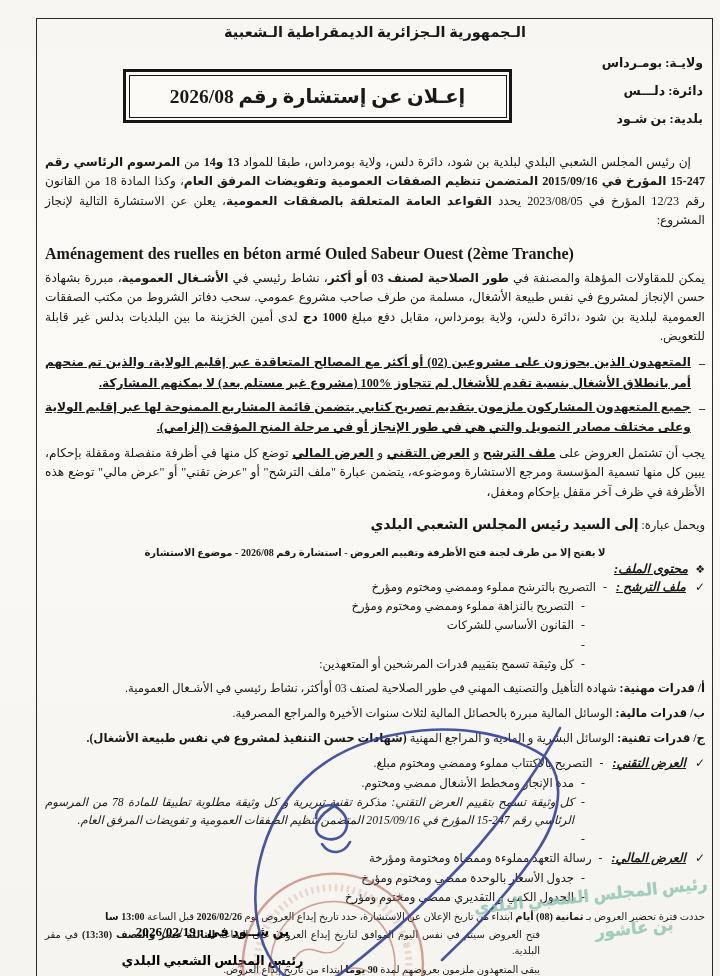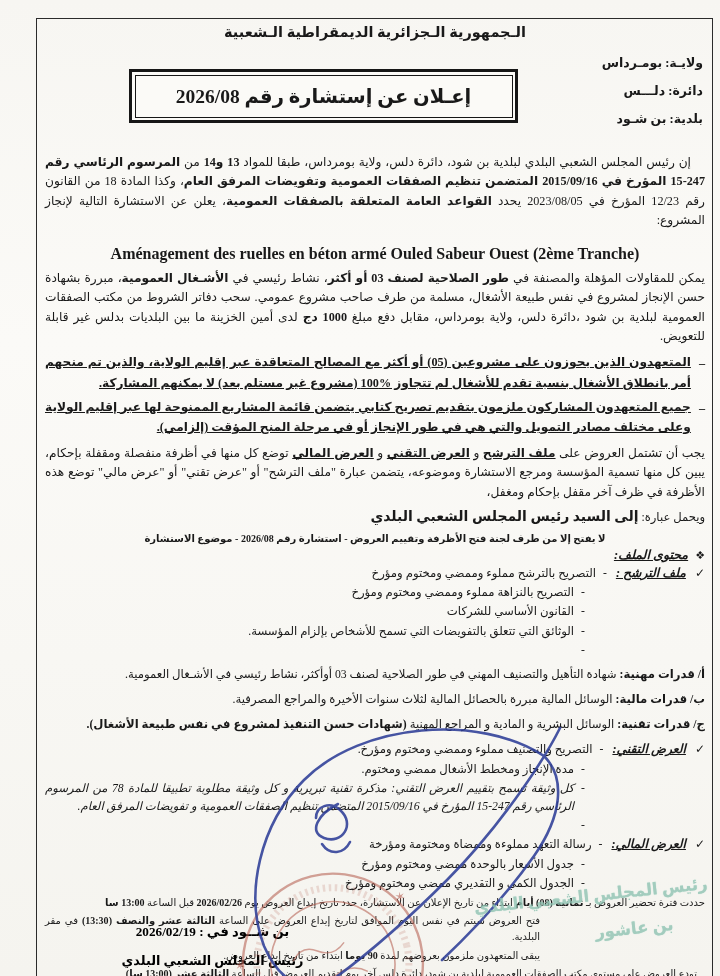--- a/index.html
+++ b/index.html
@@ -7,29 +7,29 @@
     width:720px;height:976px;position:relative;overflow:hidden;
     background:#eceae5;
     font-family:"Liberation Serif","DejaVu Serif","DejaVu Sans",serif;
   }
   .paper{position:absolute;inset:0;background:linear-gradient(180deg,#f7f6f2 0%,#fbfaf7 35%,#f5f4ef 100%);padding-left:19px;}
   .frame{position:absolute;left:36px;top:18px;right:7px;bottom:-6px;border:1.6px solid #2b2b2b;border-bottom:none;pointer-events:none;}
   .content{position:absolute;left:45px;top:22px;right:15px;direction:rtl;color:#191919;}
   .republic{text-align:center;font-weight:bold;font-size:14.5px;margin:2px 0 6px;}
   .head{position:relative;height:100px;}
   .region{position:absolute;right:2px;top:2px;text-align:right;font-weight:bold;font-size:12.5px;line-height:2.25;}
-  .titlebox{position:absolute;left:84px;top:22px;width:378px;border:3.5px solid #161616;padding:2.5px;background:#fbfaf7;}
+  .titlebox{position:absolute;left:78px;top:22px;width:378px;border:3.5px solid #161616;padding:2.5px;background:#fbfaf7;}
   .titlebox-inner{border:1.3px solid #161616;text-align:center;font-weight:bold;font-size:19.5px;padding:9px 4px;}
   .p{font-size:12.2px;line-height:1.58;text-align:justify;margin:6px 0;}
   .p.indent{text-indent:14px;}
-  .fr-title{direction:ltr;text-align:center;font-weight:bold;font-size:16px;margin:15px 0 2px;}
+  .fr-title{direction:ltr;text-align:left;font-weight:bold;font-size:16px;margin:15px 0 2px;}
   .bullet{display:flex;gap:8px;margin:3px 0;font-size:12.2px;line-height:1.7;}
   .bullet .bmark{font-weight:bold;flex:none;padding-top:1px;}
   .bullet .btext{text-align:justify;}
-  .addr-line{font-size:11.6px;margin:0 0;}
+  .addr-line{font-size:11.6px;margin:14px 0;}
   .open-notice{font-weight:bold;font-size:10px;text-align:center;margin:8px 0 3px;}
   .contentlabel-row{display:flex;gap:7px;align-items:baseline;font-size:12.6px;margin:2px 0;}
   .contentlabel{font-weight:bold;font-style:italic;text-decoration:underline;}
   .diamond{font-size:11px;}
   .secrow{display:flex;gap:9px;align-items:baseline;margin:2px 0;font-size:12.4px;}
   .check{flex:none;font-size:12px;}
   .seclabel{flex:none;font-weight:bold;font-style:italic;text-decoration:underline;}
   .inline-item{display:flex;gap:7px;flex:1;font-size:11.7px;line-height:1.5;}
   .item{display:flex;gap:7px;padding-right:120px;margin:1.5px 0;font-size:11.7px;line-height:1.5;}
   .idash{flex:none;}
@@ -68,21 +68,21 @@
     </div>
 
     <p class="p indent"><span>إن رئيس المجلس الشعبي البلدي لبلدية بن شود، دائرة دلس، ولاية بومرداس، طبقا للمواد </span><span style="font-weight: bold;">13 و14</span><span> من </span><span style="font-weight: bold;">المرسوم الرئاسي رقم 247-15 المؤرخ في 2015/09/16 المتضمن تنظيم الصفقات العمومية وتفويضات المرفق العام</span><span>، وكذا المادة 18 من القانون رقم 12/23 المؤرخ في 2023/08/05 يحدد </span><span style="font-weight: bold;">القواعد العامة المتعلقة بالصفقات العمومية</span><span>، يعلن عن الاستشارة التالية لإنجاز المشروع:</span></p>
 
     <div class="fr-title">Aménagement des ruelles en béton armé Ouled Sabeur Ouest (2ème Tranche)</div>
 
     <p class="p"><span>يمكن للمقاولات المؤهلة والمصنفة في </span><span style="font-weight: bold;">طور الصلاحية لصنف 03 أو أكثر</span><span>، نشاط رئيسي في </span><span style="font-weight: bold;">الأشـغال العمومية</span><span>، مبررة بشهادة حسن الإنجاز لمشروع في نفس طبيعة الأشغال، مسلمة من طرف صاحب مشروع عمومي. سحب دفاتر الشروط من مكتب الصفقات العمومية لبلدية بن شود ،دائرة دلس، ولاية بومرداس، مقابل دفع مبلغ </span><span style="font-weight: bold;">1000 دج</span><span> لدى أمين الخزينة ما بين البلديات بدلس غير قابلة للتعويض.</span></p>
 
     <div class="bullet">
       <span class="bmark">–</span>
-      <span class="btext"><span style="font-weight: bold; text-decoration: underline;">المتعهدون الذين يحوزون على مشروعين (05) أو أكثر مع المصالح المتعاقدة عبر إقليم الولاية، والذين تم منحهم أمر بانطلاق الأشغال بنسبة تقدم للأشغال لم تتجاوز %100 (مشروع غير مستلم بعد) لا يمكنهم المشاركة.</span></span>
+      <span class="btext"><span style="font-weight: bold; text-decoration: underline;">المتعهدون الذين يحوزون على مشروعين (02) أو أكثر مع المصالح المتعاقدة عبر إقليم الولاية، والذين تم منحهم أمر بانطلاق الأشغال بنسبة تقدم للأشغال لم تتجاوز %100 (مشروع غير مستلم بعد) لا يمكنهم المشاركة.</span></span>
     </div>
     <div class="bullet">
       <span class="bmark">–</span>
       <span class="btext"><span style="font-weight: bold; text-decoration: underline;">جميع المتعهدون المشاركون ملزمون بتقديم تصريح كتابي يتضمن قائمة المشاريع الممنوحة لها عبر إقليم الولاية وعلى مختلف مصادر التمويل والتي هي في طور الإنجاز أو في مرحلة المنح المؤقت (إلزامي).</span></span>
     </div>
 
     <p class="p"><span>يجب أن تشتمل العروض على </span><span style="font-weight: bold; text-decoration: underline;">ملف الترشح</span><span> و </span><span style="font-weight: bold; text-decoration: underline;">العرض التقني</span><span> و </span><span style="font-weight: bold; text-decoration: underline;">العرض المالي</span><span> توضع كل منها في أظرفة منفصلة ومقفلة بإحكام، يبين كل منها تسمية المؤسسة ومرجع الاستشارة وموضوعه، يتضمن عبارة "ملف الترشح" أو "عرض تقني" أو "عرض مالي" توضع هذه الأظرفة في ظرف آخر مقفل بإحكام ومغفل،</span></p>
     <p class="addr-line"><span>ويحمل عبارة:  </span><span style="font-weight: bold; font-size: 14px;">إلى السيد رئيس المجلس الشعبي البلدي</span></p>
 
     <div class="open-notice">لا يفتح إلا من طرف لجنة فتح الأظرفة وتقييم العروض - استشارة رقم 2026/08 - موضوع الاستشارة</div>
@@ -103,36 +103,36 @@
     <div class="item">
         <span class="idash">-</span>
         <span class="itext"><span>التصريح بالنزاهة مملوء وممضي ومختوم ومؤرخ</span></span>
       </div>
     <div class="item">
         <span class="idash">-</span>
         <span class="itext"><span>القانون الأساسي للشركات</span></span>
       </div>
     <div class="item">
         <span class="idash">-</span>
-        <span class="itext"><span>الوثائق التي تتعلق بالتفويضات التي تسمح للأشخاص بإلزام المؤسسة.</span></span>
-      </div>
-    <div class="item">
-        <span class="idash">-</span>
+      </div>
+    <div class="item">
+        <span class="idash">-</span>
+        <span class="itext"><span>كل وثيقة تسمح بتقييم قدرات المرشحين أو المتعهدين:</span></span>
       </div>
 
     <div class="cap"><span style="font-weight: bold;">أ/ قدرات مهنية:</span><span> شهادة التأهيل والتصنيف المهني في طور الصلاحية لصنف 03 أوأكثر، نشاط رئيسي في الأشـغال العمومية.</span></div>
     <div class="cap"><span style="font-weight: bold;">ب/ قدرات مالية:</span><span> الوسائل المالية مبررة بالحصائل المالية لثلاث سنوات الأخيرة والمراجع المصرفية.</span></div>
     <div class="cap"><span style="font-weight: bold;">ج/ قدرات تقنية:</span><span> الوسائل البشرية و المادية و المراجع المهنية </span><span style="font-weight: bold;">(شهادات حسن التنفيذ لمشروع في نفس طبيعة الأشغال).</span></div>
 
     <div class="secrow">
       <span class="check">✓</span>
       <span class="seclabel">العرض التقني:</span>
       <span class="inline-item">
         <span class="idash">-</span>
-        <span class="itext"><span>التصريح والتصنيف مملوء وممضي ومختوم ومؤرخ.</span></span>
+        <span class="itext"><span>التصريح بالاكتتاب مملوء وممضي ومختوم مبلغ.</span></span>
       </span>
     </div>
     <div class="item">
         <span class="idash">-</span>
         <span class="itext"><span>مدة الإنجاز ومخطط الأشغال ممضي ومختوم.</span></span>
       </div>
     <div class="item">
         <span class="idash">-</span>
         <span class="itext"><span style="font-style: italic;">كل وثيقة تسمح بتقييم العرض التقني: مذكرة تقنية تبريرية و كل وثيقة مطلوبة تطبيقا للمادة 78 من المرسوم الرئاسي رقم 247-15 المؤرخ في 2015/09/16 المتضمن تنظيم الصفقات العمومية و تفويضات المرفق العام.</span></span>
       </div>

